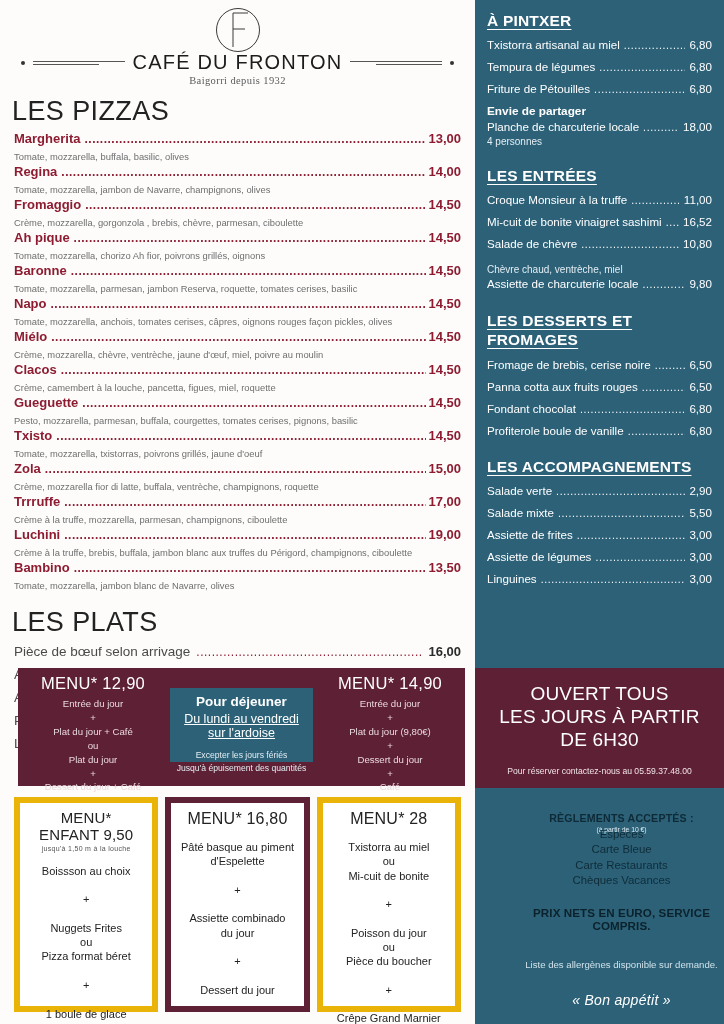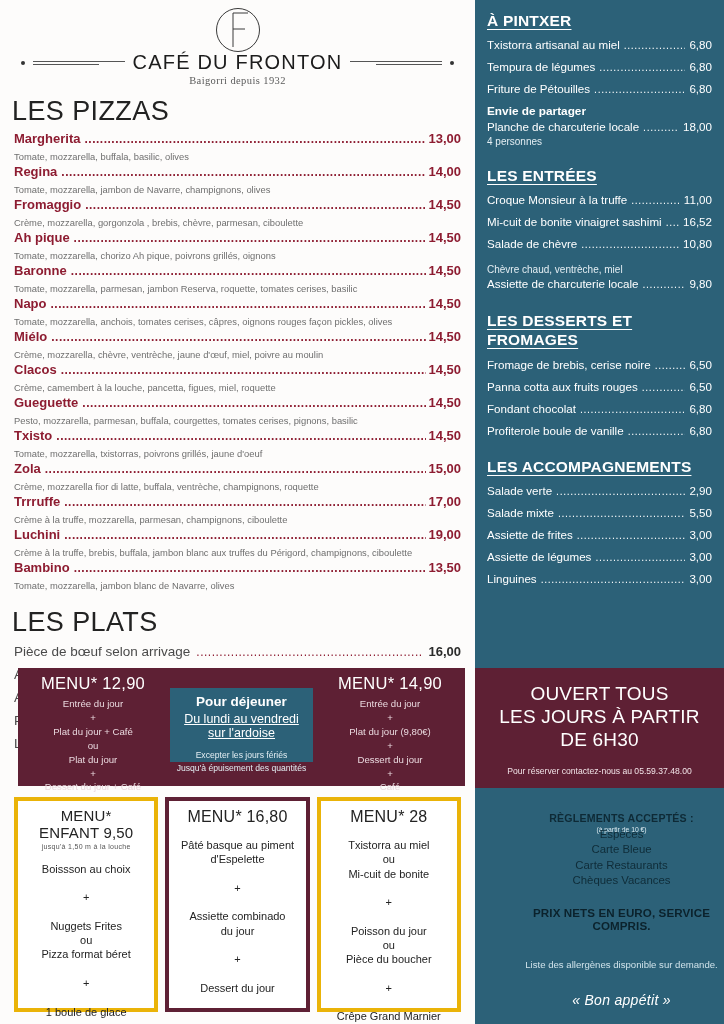--- a/index.html
+++ b/index.html
@@ -105,21 +105,21 @@
     text-align: center; font-size: 9.2px; color: #f0e2e7;
   }
 
   
   .cards {
     position: absolute; left: 14px; top: 797px;
     width: 447px; height: 215px;
     display: flex; gap: 7px;
   }
   .card {
-    flex: 1 1 0; background: #fff; border: 4px solid #eab308;
+    flex: 1 1 0; background: #fff; border: 6px solid #eab308;
     padding: 7px 6px; text-align: center; color: #232323;
     display: flex; flex-direction: column;
   }
   .card.maroon { border-color: #5e2034; }
   .card .ctitle { font-size: 16px; line-height: 1.12; letter-spacing: 0.2px; }
   .card .ctitle.sm { font-size: 15px; }
   .card .csub { font-size: 7px; color: #555; margin-top: 1px; letter-spacing: 0.3px; }
   .card .cbody { font-size: 11px; line-height: 1.3; margin-top: 12px; }
 
   
@@ -208,21 +208,21 @@
           <span class="dots">......................................................................................................................................................</span>
           <span class="pr">14,00</span>
         </div><span class="desc">Tomate, mozzarella, jambon de Navarre, champignons, olives</span><div class="item-line">
           <span class="nm">Fromaggio</span>
           <span class="dots">......................................................................................................................................................</span>
           <span class="pr">14,50</span>
         </div><span class="desc">Crème, mozzarella, gorgonzola , brebis, chèvre, parmesan, ciboulette</span><div class="item-line">
           <span class="nm">Ah pique</span>
           <span class="dots">......................................................................................................................................................</span>
           <span class="pr">14,50</span>
-        </div><span class="desc">Tomate, mozzarella, chorizo Ah pique, poivrons grillés, oignons</span><div class="item-line">
+        </div><span class="desc">Tomate, mozzarella, chorizo Ah fior, poivrons grillés, oignons</span><div class="item-line">
           <span class="nm">Baronne</span>
           <span class="dots">......................................................................................................................................................</span>
           <span class="pr">14,50</span>
         </div><span class="desc">Tomate, mozzarella, parmesan, jambon Reserva, roquette, tomates cerises, basilic</span><div class="item-line">
           <span class="nm">Napo</span>
           <span class="dots">......................................................................................................................................................</span>
           <span class="pr">14,50</span>
         </div><span class="desc">Tomate, mozzarella, anchois, tomates cerises, câpres, oignons rouges façon pickles, olives</span><div class="item-line">
           <span class="nm">Miélo</span>
           <span class="dots">......................................................................................................................................................</span>

